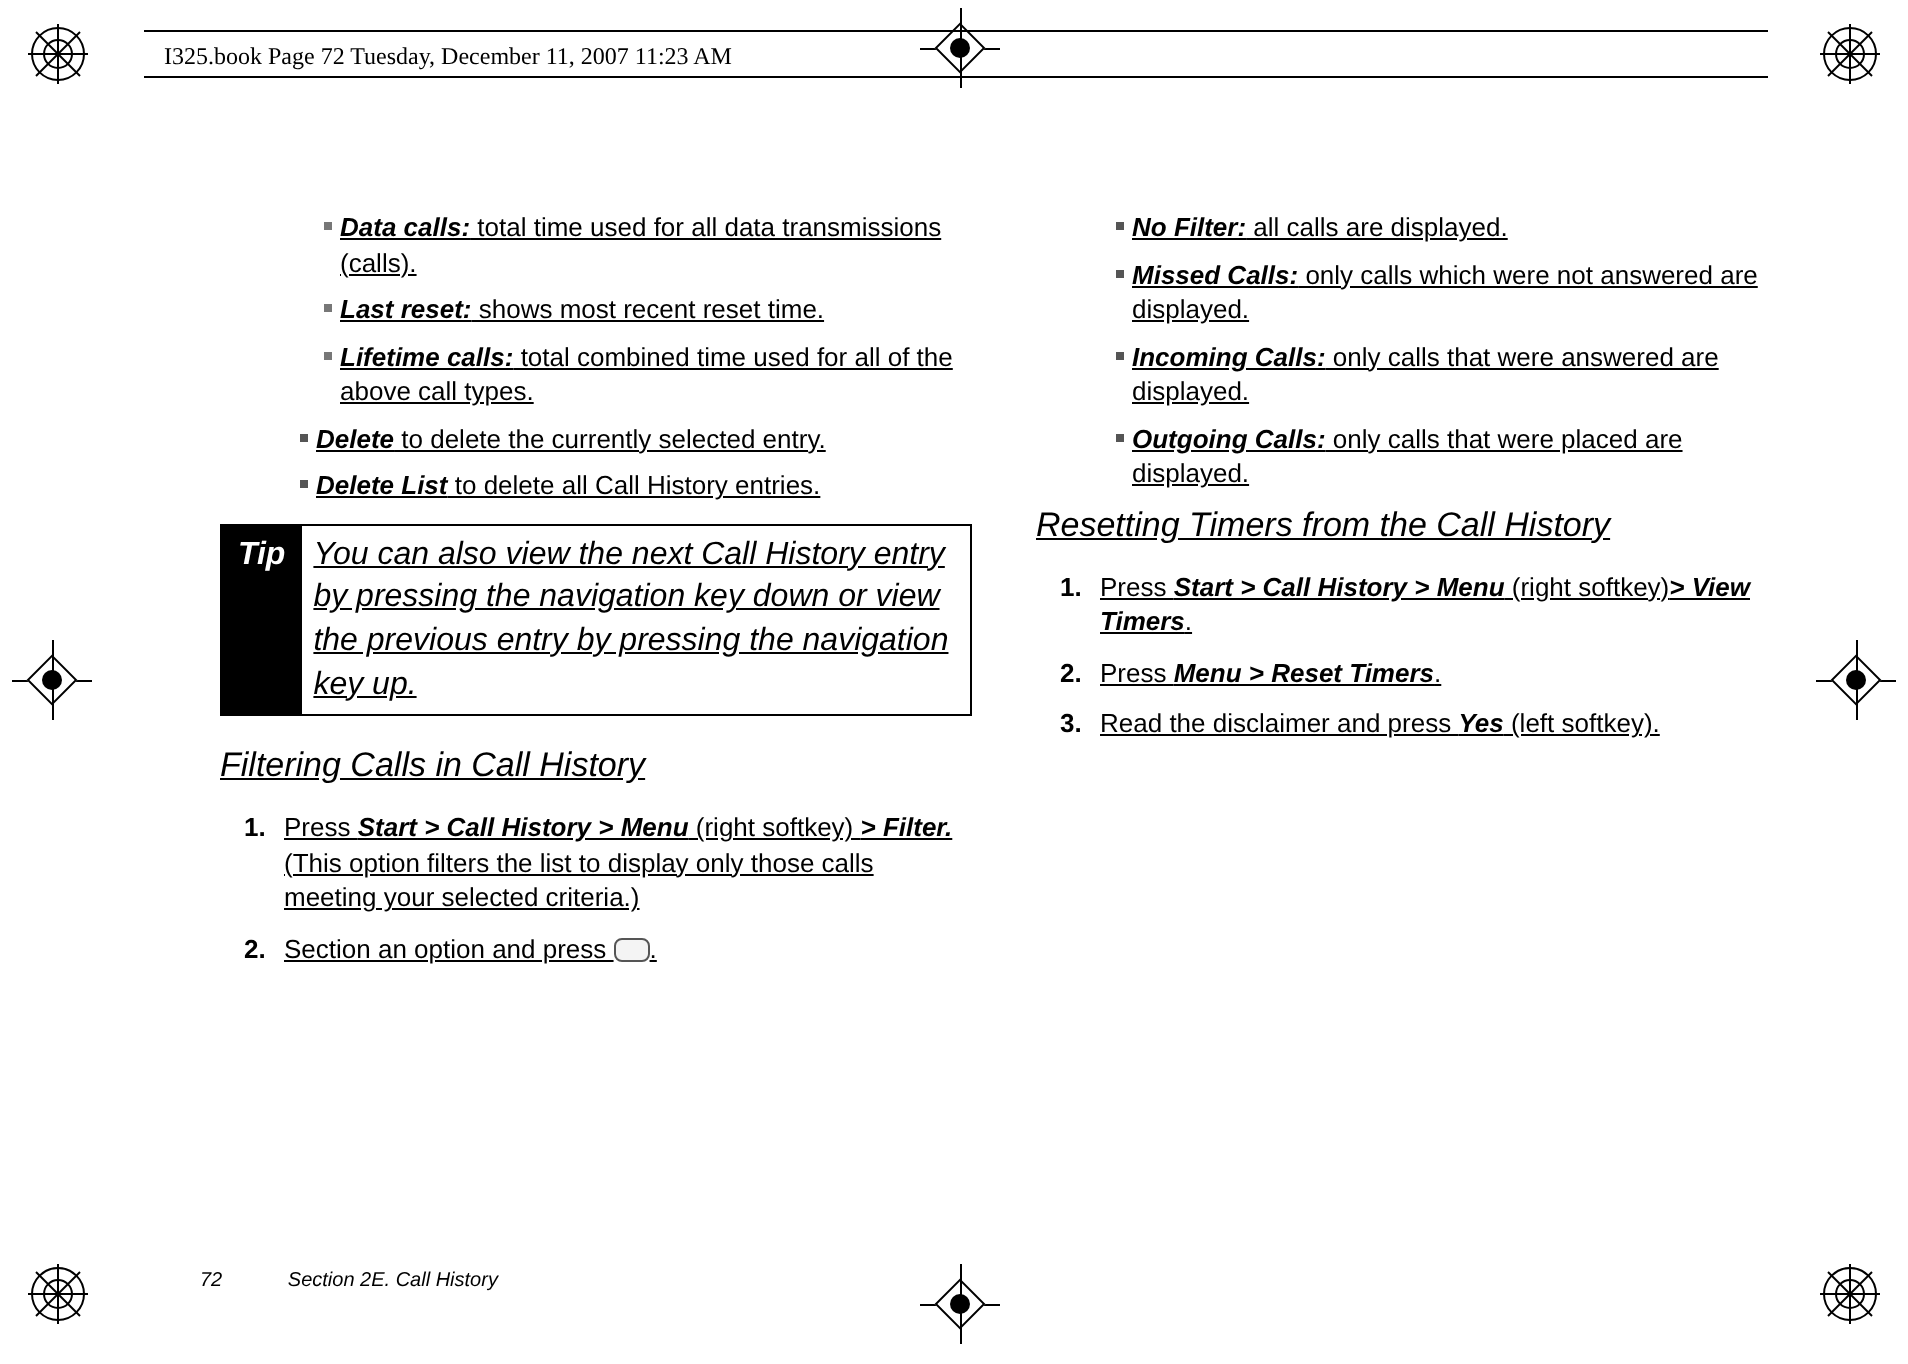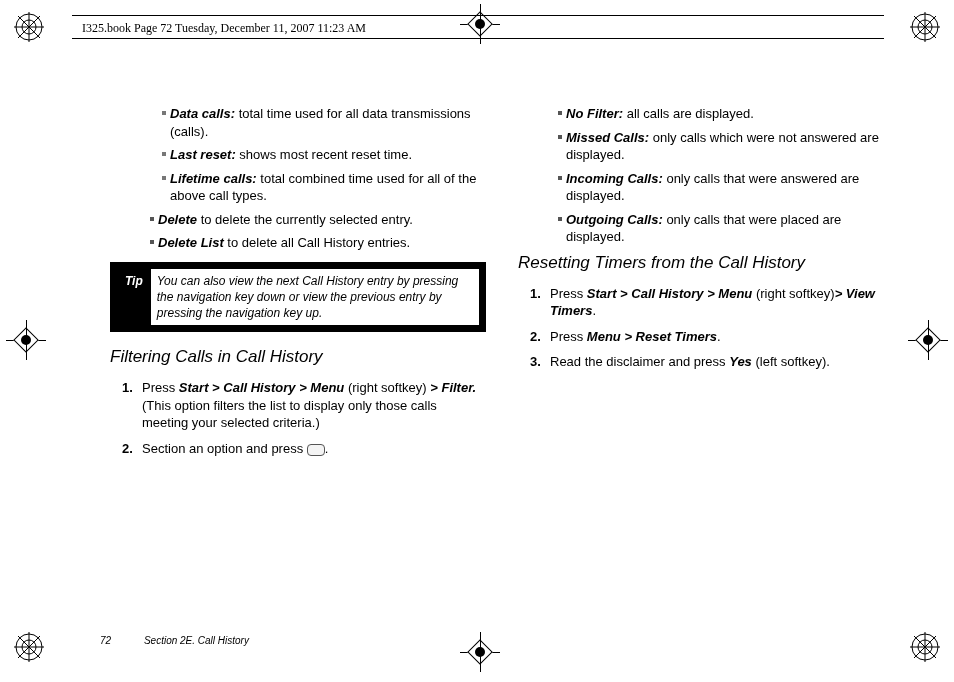--- a/index.html
+++ b/index.html
@@ -85,20 +85,21 @@
 
   
   .content {
     position: absolute;
     top: 105px;
     left: 110px;
     right: 60px;
     bottom: 60px;
     display: flex;
     gap: 32px;
+    text-decoration: underline;
   }
   .col {
     flex: 1;
     font-size: 13px;
     line-height: 1.35;
   }
 
   .sub-bullet {
     position: relative;
     padding-left: 48px;
@@ -125,23 +126,23 @@
     top: 6px;
     width: 4px;
     height: 4px;
     background: #777;
   }
 
   .bi { font-weight: bold; font-style: italic; }
 
   .tip-box {
     display: flex;
-    border: 7px solid #000000;
+    border: 1px solid #000000;
     margin: 10px 0 14px 0;
-    font-size: 12px;
+    font-size: 16px;
   }
   .tip-label {
     background: #000;
     color: #fff;
     font-style: italic;
     font-weight: bold;
     padding: 4px 8px;
     display: flex;
     align-items: flex-start;
     flex: 0 0 auto;

